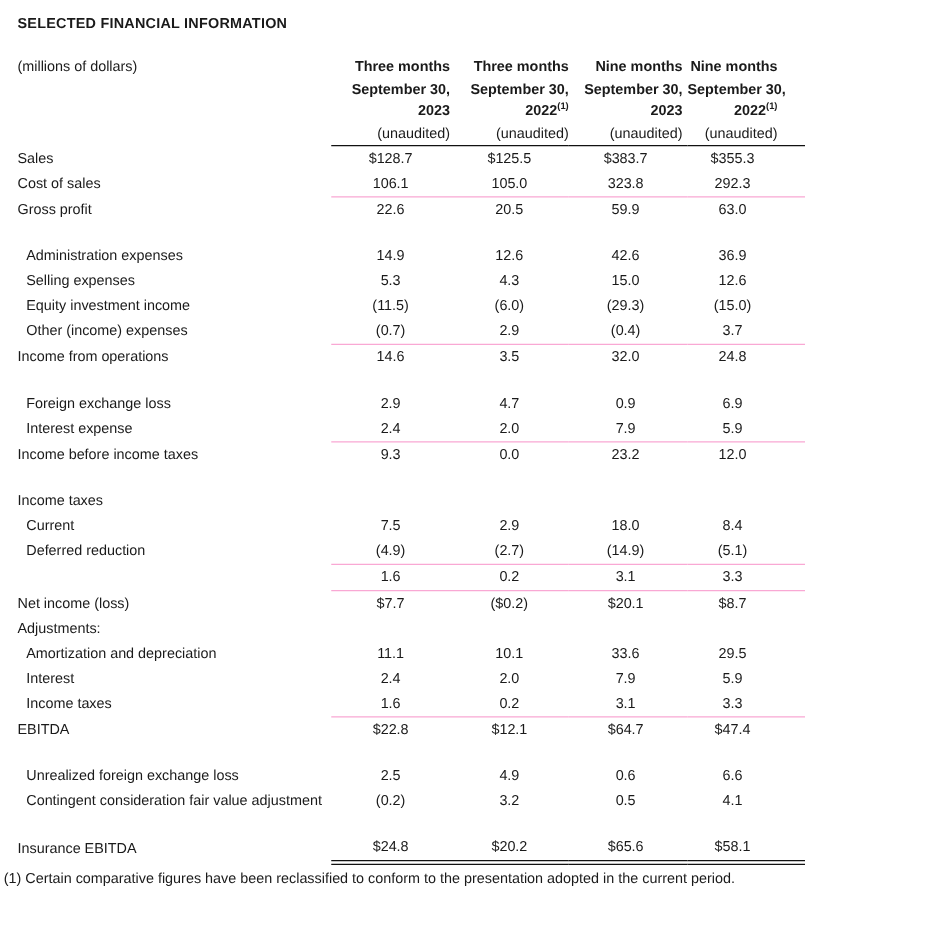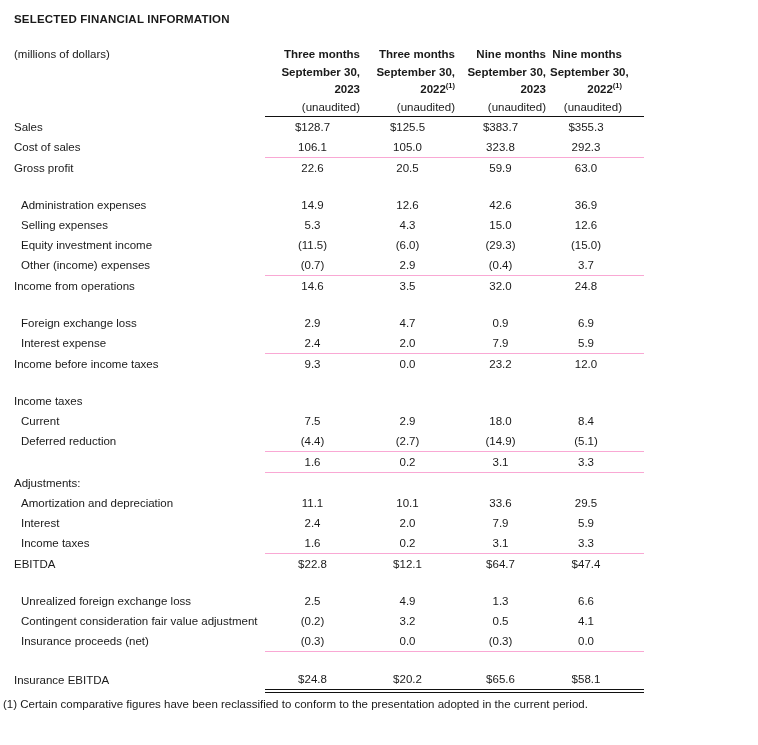--- a/index.html
+++ b/index.html
@@ -198,33 +198,40 @@
         </tr>
         <tr>
           <td class="label indent">Current</td>
           <td class="num n1">7.5</td>
           <td class="num n2">2.9</td>
           <td class="num n3">18.0</td>
           <td class="num n4">8.4</td>
         </tr>
         <tr class="u">
           <td class="label indent">Deferred reduction</td>
-          <td class="num n1">(4.4)</td>
+          <td class="num n1">(4.9)</td>
           <td class="num n2">(2.7)</td>
           <td class="num n3">(14.9)</td>
           <td class="num n4">(5.1)</td>
         </tr>
         <tr class="u">
           <td class="label"></td>
           <td class="num n1">1.6</td>
           <td class="num n2">0.2</td>
           <td class="num n3">3.1</td>
           <td class="num n4">3.3</td>
         </tr>
         <tr>
+          <td class="label">Net income (loss)</td>
+          <td class="num n1">$7.7</td>
+          <td class="num n2">($0.2)</td>
+          <td class="num n3">$20.1</td>
+          <td class="num n4">$8.7</td>
+        </tr>
+        <tr>
           <td class="label">Adjustments:</td>
           <td class="num n1"></td>
           <td class="num n2"></td>
           <td class="num n3"></td>
           <td class="num n4"></td>
         </tr>
         <tr>
           <td class="label indent">Amortization and depreciation</td>
           <td class="num n1">11.1</td>
           <td class="num n2">10.1</td>
@@ -252,36 +259,29 @@
           <td class="num n3">$64.7</td>
           <td class="num n4">$47.4</td>
         </tr>
         <tr class="spacer">
           <td colspan="5"></td>
         </tr>
         <tr>
           <td class="label indent">Unrealized foreign exchange loss</td>
           <td class="num n1">2.5</td>
           <td class="num n2">4.9</td>
-          <td class="num n3">1.3</td>
+          <td class="num n3">0.6</td>
           <td class="num n4">6.6</td>
         </tr>
         <tr>
           <td class="label indent">Contingent consideration fair value adjustment</td>
           <td class="num n1">(0.2)</td>
           <td class="num n2">3.2</td>
           <td class="num n3">0.5</td>
           <td class="num n4">4.1</td>
-        </tr>
-        <tr class="u">
-          <td class="label indent">Insurance proceeds (net)</td>
-          <td class="num n1">(0.3)</td>
-          <td class="num n2">0.0</td>
-          <td class="num n3">(0.3)</td>
-          <td class="num n4">0.0</td>
         </tr>
         <tr class="spacer">
           <td colspan="5"></td>
         </tr>
         <tr class="uu">
           <td class="label">Insurance EBITDA</td>
           <td class="num n1">$24.8</td>
           <td class="num n2">$20.2</td>
           <td class="num n3">$65.6</td>
           <td class="num n4">$58.1</td>

